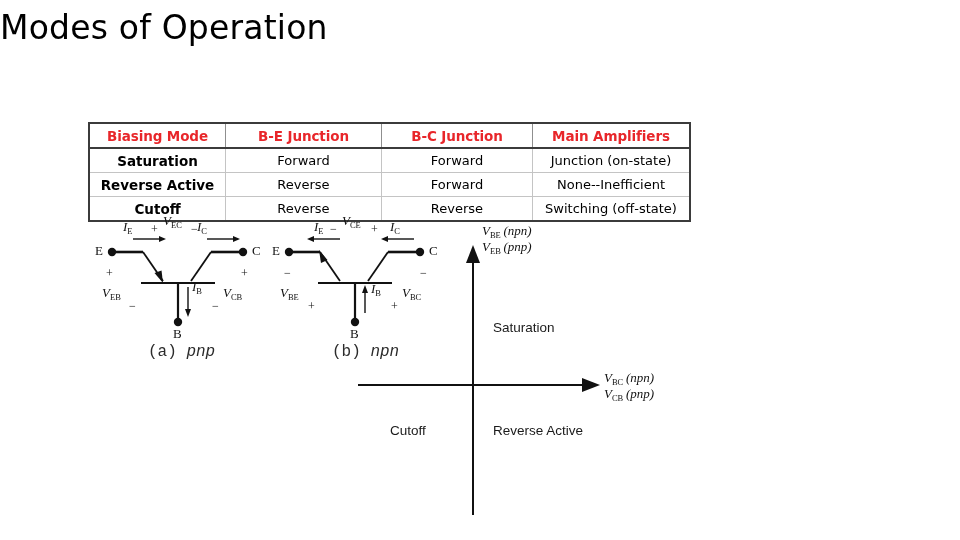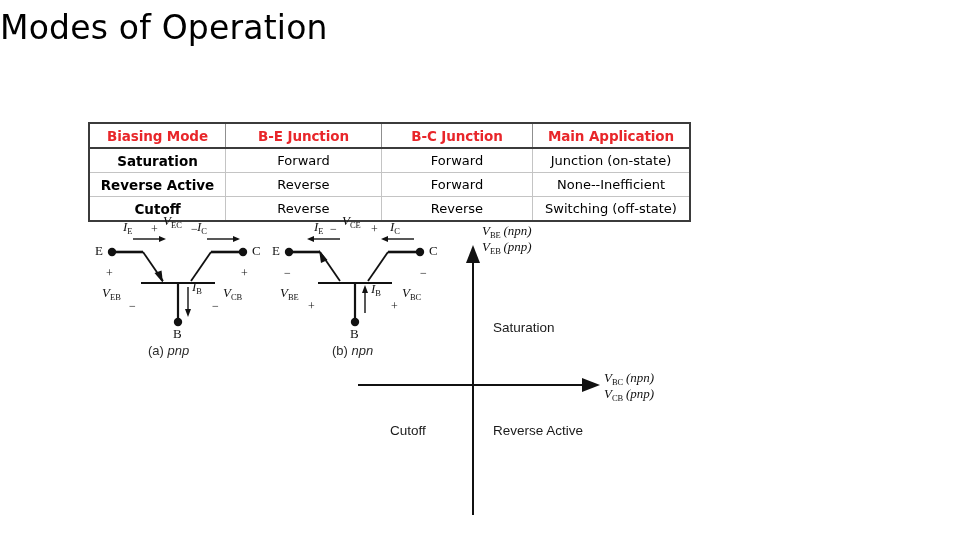--- a/index.html
+++ b/index.html
@@ -95,22 +95,22 @@
   }
 
   .circuit {
     position: absolute;
     font-family: "Liberation Serif", serif;
   }
   .circuit svg { display: block; }
 
   .fig-caption {
     position: absolute;
-    font-family: Liberation Sans, sans-serif;
-    font-size: 13px;
+    font-family: Liberation Mono, monospace;
+    font-size: 16px;
     color: #2b2b2b;
     white-space: nowrap;
   }
   .fig-caption .ital { font-style: italic; }
 
   
   .quadrant {
     position: absolute;
     left: 350px;
     top: 0px;
@@ -146,21 +146,21 @@
 
 <div class="slide-title">Modes of Operation</div>
 
 <div class="modes-table-wrap">
   <table class="modes-table">
     <thead>
       <tr>
         <th class="col-left" style="width:135px">Biasing Mode</th>
         <th class="sep" style="width:155px">B-E Junction</th>
         <th class="sep" style="width:150px">B-C Junction</th>
-        <th class="sep col-right" style="width:156px">Main Application</th>
+        <th class="sep col-right" style="width:156px">Main Amplifiers</th>
       </tr>
     </thead>
     <tbody>
       <tr>
         <td class="mode-name col-left">Saturation</td>
         <td class="sep">Forward</td>
         <td class="sep">Forward</td>
         <td class="sep col-right">Junction (on-state)</td>
       </tr>
       <tr>

